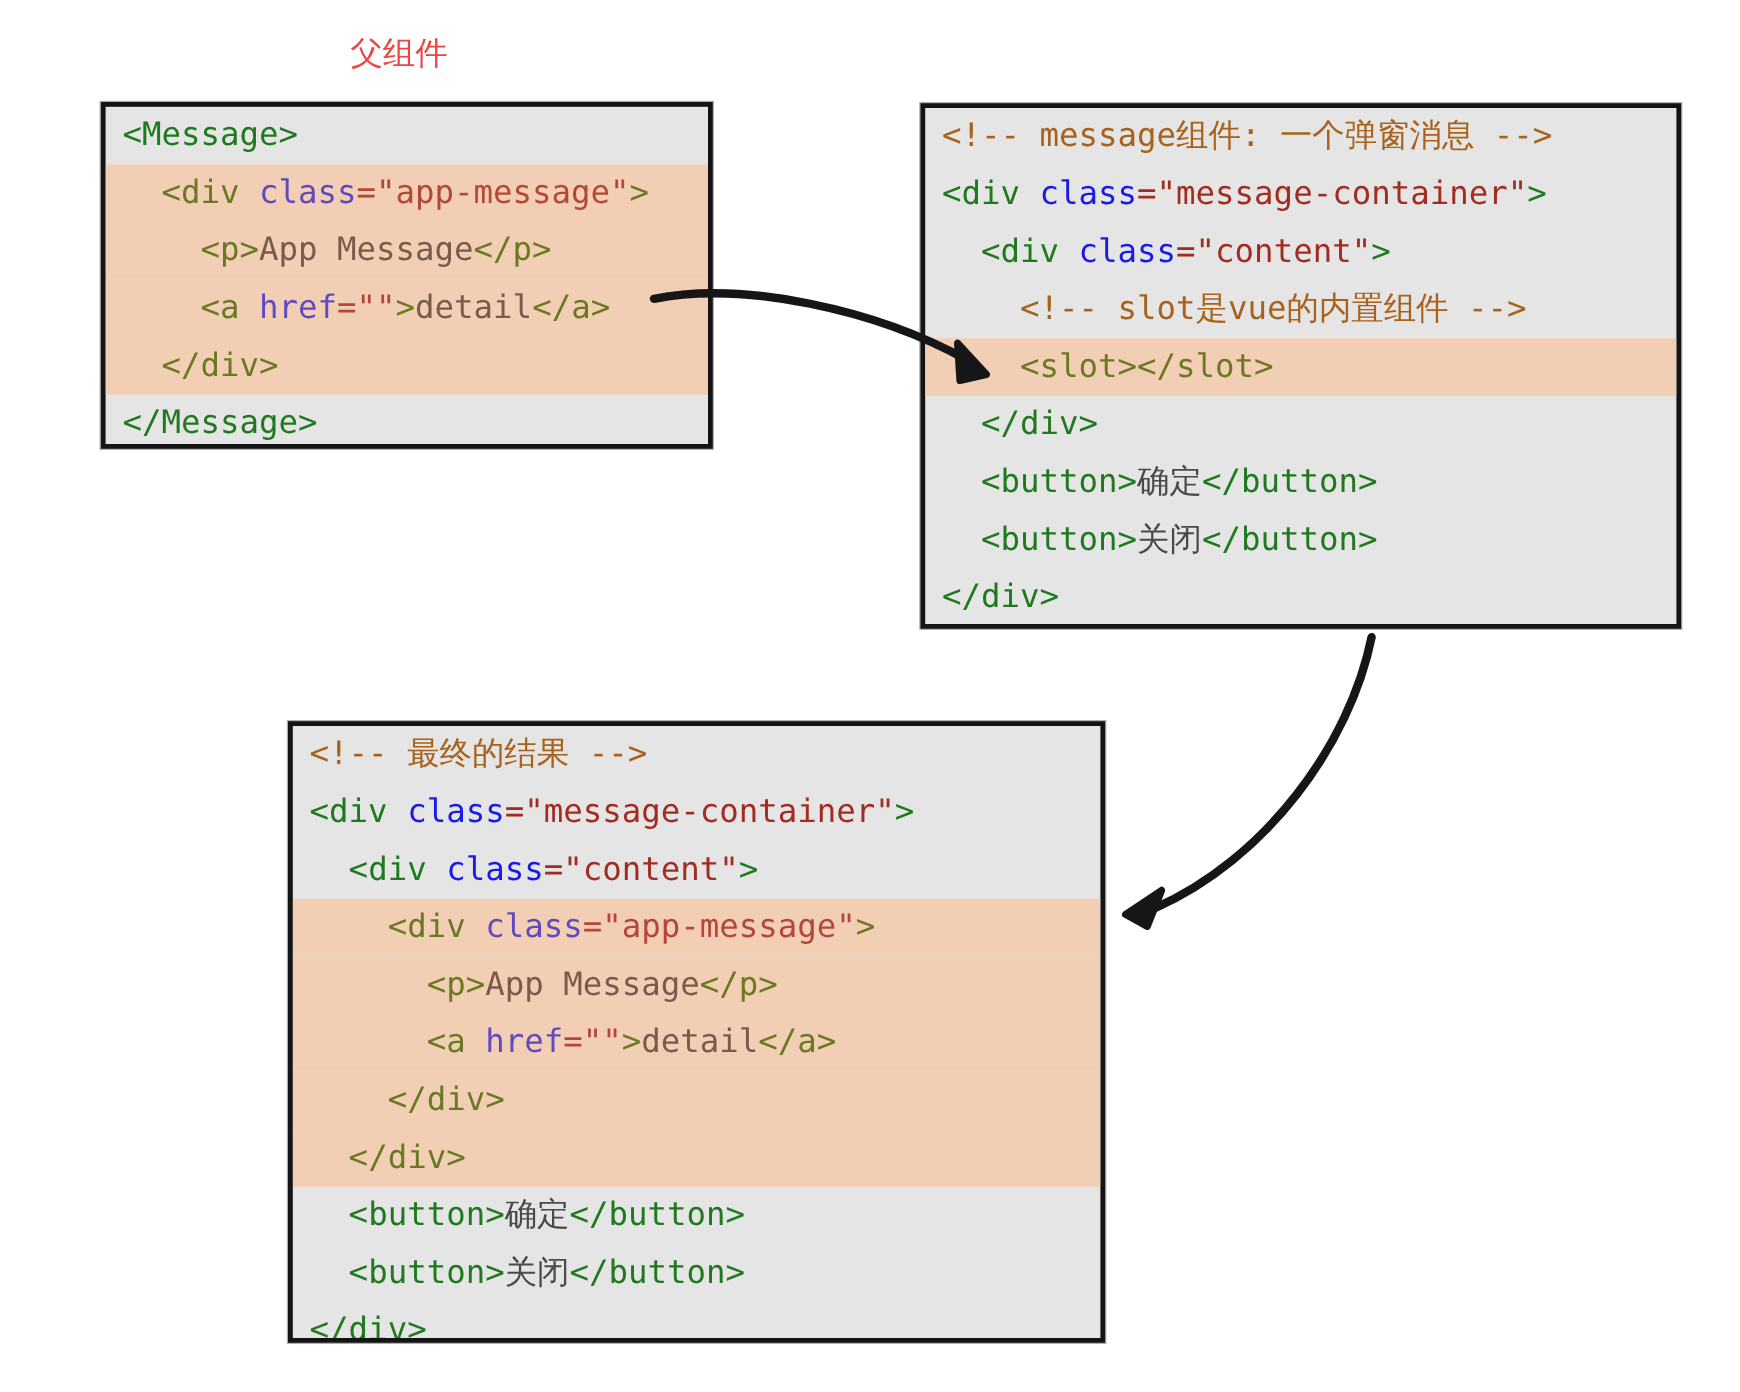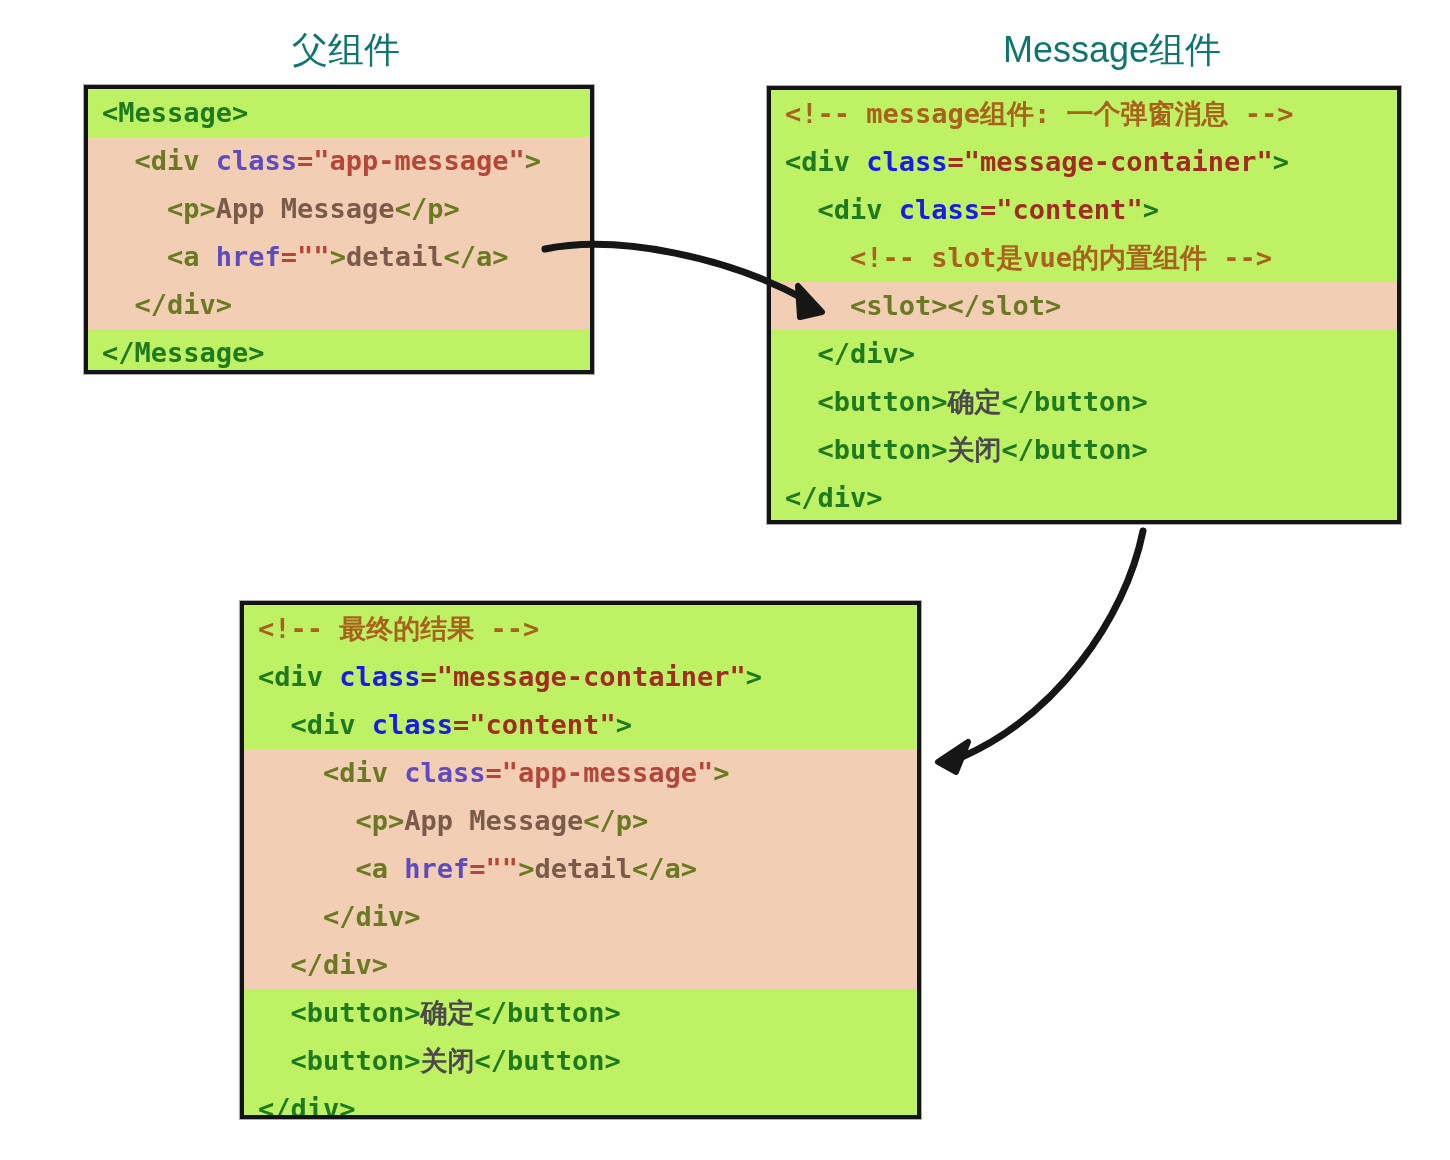--- a/index.html
+++ b/index.html
@@ -8,34 +8,33 @@
     background:#ffffff;
     font-family:"Liberation Sans", sans-serif;
     overflow:hidden;
     position:relative;
   }
   #stage{position:absolute;left:0;top:0;width:1450px;height:1160px;}
 
   .panel-title{
     position:absolute;
     font-family:"Liberation Sans", sans-serif;
-    font-size:36px;
-    color:#0f766e;
+    font-size:27px;
+    color:#ef4444;
     white-space:nowrap;
     letter-spacing:0px;
   }
 
   .panel{
     position:absolute;
-    background:#bef264;
+    background:#e5e5e5;
     border:4px solid #141414;
     box-sizing:border-box;
     overflow:hidden;
     box-shadow:0 0 0 1px rgba(20,20,20,0.35);
-    font-weight:bold;
   }
 
   .code{
     position:absolute;
     left:0;top:0;right:0;bottom:0;
     font-family:"DejaVu Sans Mono","Liberation Mono",monospace;
     font-size:27px;
     line-height:48px;
     color:#4a4a4a;
     white-space:pre;
@@ -67,21 +66,20 @@
     pointer-events:none;
   }
 </style>
 </head>
 <body>
 
 <div id="stage">
 
   <div class="panel-title" style="left:292px;top:26px;">父组件</div>
 
-  <div class="panel-title" style="left:1003px;top:26px;">Message组件</div>
 
   <div class="panel" style="left:84px;top:85px;width:510px;height:289px;">
     <div class="code"><span class="ln"><span class="tag">&lt;Message&gt;</span></span><span class="ln hl"><span>  </span><span class="tag">&lt;div </span><span class="attr">class</span><span class="str">="app-message"</span><span class="tag">&gt;</span></span><span class="ln hl"><span>    </span><span class="tag">&lt;p&gt;</span><span class="txt">App Message</span><span class="tag">&lt;/p&gt;</span></span><span class="ln hl"><span>    </span><span class="tag">&lt;a </span><span class="attr">href</span><span class="str">=""</span><span class="tag">&gt;</span><span class="txt">detail</span><span class="tag">&lt;/a&gt;</span></span><span class="ln hl"><span>  </span><span class="tag">&lt;/div&gt;</span></span><span class="ln"><span class="tag">&lt;/Message&gt;</span></span></div>
   </div>
 
   <div class="panel" style="left:767px;top:86px;width:634px;height:438px;padding-left:23px;">
     <div class="code"><span class="ln"><span class="cmt">&lt;!-- message组件: 一个弹窗消息 --&gt;</span></span><span class="ln"><span class="tag">&lt;div </span><span class="attr">class</span><span class="str">="message-container"</span><span class="tag">&gt;</span></span><span class="ln"><span>  </span><span class="tag">&lt;div </span><span class="attr">class</span><span class="str">="content"</span><span class="tag">&gt;</span></span><span class="ln"><span>    </span><span class="cmt">&lt;!-- slot是vue的内置组件 --&gt;</span></span><span class="ln hl"><span>    </span><span class="tag">&lt;slot&gt;&lt;/slot&gt;</span></span><span class="ln"><span>  </span><span class="tag">&lt;/div&gt;</span></span><span class="ln"><span>  </span><span class="tag">&lt;button&gt;</span><span class="txt2">确定</span><span class="tag">&lt;/button&gt;</span></span><span class="ln"><span>  </span><span class="tag">&lt;button&gt;</span><span class="txt2">关闭</span><span class="tag">&lt;/button&gt;</span></span><span class="ln"><span class="tag">&lt;/div&gt;</span></span></div>
   </div>
 
   <div class="panel" style="left:240px;top:601px;width:681px;height:518px;">

